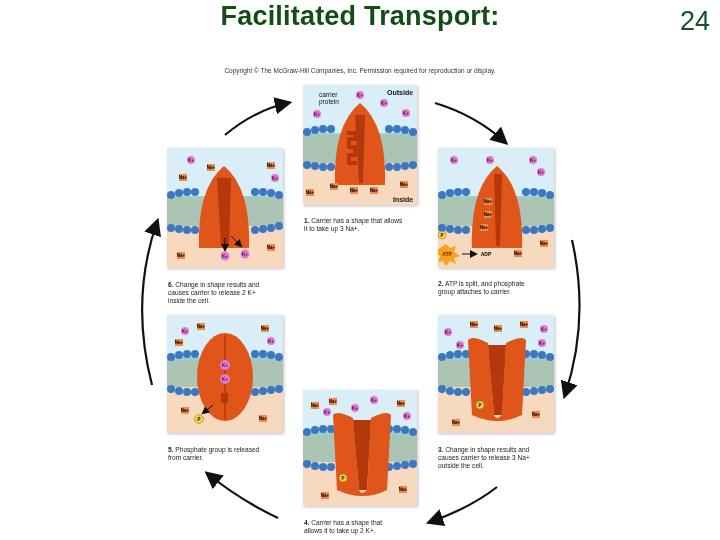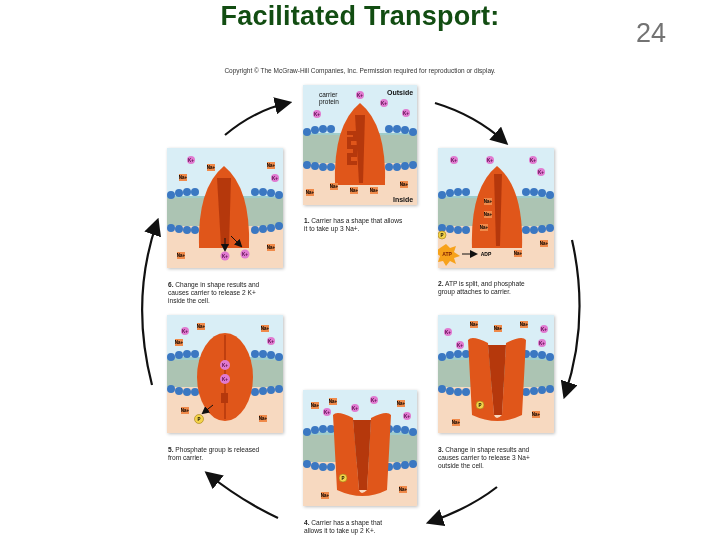--- a/index.html
+++ b/index.html
@@ -1,20 +1,20 @@
 <!DOCTYPE html>
 <html><head>
 <meta charset="utf-8">
 <style>
   html, body { margin:0; padding:0; }
   body { width:720px; height:540px; background:#ffffff; position:relative; overflow:hidden;
          font-family:"Liberation Sans", sans-serif; }
   .title { position:absolute; left:100px; top:2px; width:520px; text-align:center;
            color:#124d12; font-weight:bold; font-size:27px; line-height:29px; letter-spacing:0.2px; }
-  .slide-num { position:absolute; left:636px; top:6px; font-size:27px; color:#737373;margin-top:12px; }
+  .slide-num { position:absolute; left:680px; top:6px; font-size:27px; color:#14532d; }
   .copyright { position:absolute; left:100px; top:67px; width:520px; text-align:center; font-size:6.5px; color:#333; }
   .cycle { position:absolute; left:0; top:0; width:720px; height:540px; }
   .panel { position:absolute; }
   .panel .scene { position:absolute; left:0; top:0; width:100%; overflow:hidden;
                   box-shadow: 1px 1px 3px rgba(0,0,0,0.25); }
   .panel svg { display:block; }
   .caption { position:absolute; font-size:6.6px; line-height:8px; color:#222; white-space:pre-line; }
   .caption b { font-weight:bold; }
   .lbl { position:absolute; font-size:7px; font-weight:bold; color:#111; }
 </style>

